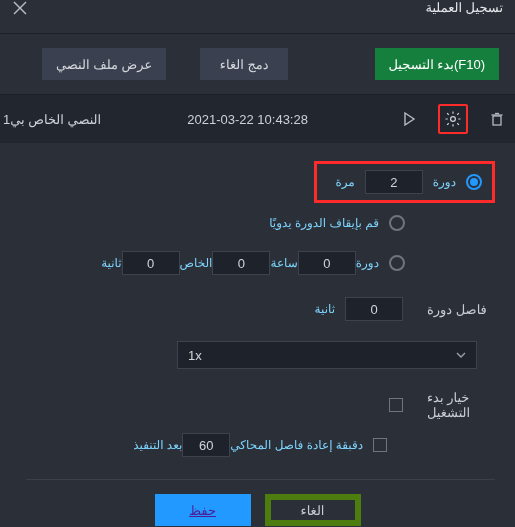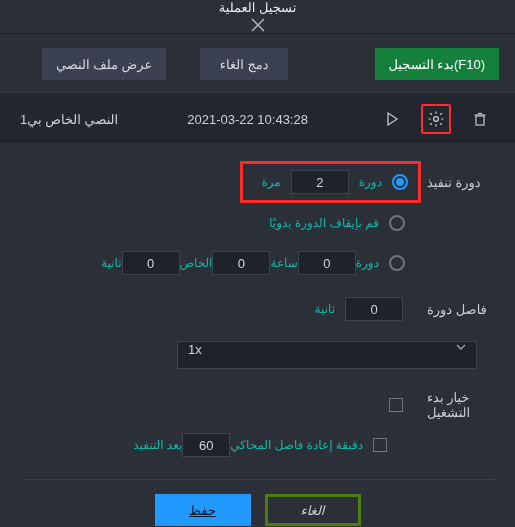--- a/index.html
+++ b/index.html
@@ -8,25 +8,24 @@
     background: #2b2f38;
     font-family: "Segoe UI", Tahoma, sans-serif;
     font-size: 13px;
     color: #c9ccd1;
     direction: rtl;
     overflow: hidden;
   }
   .titlebar {
     height: 34px;
     display: flex;
-    align-items: center;
+    align-items: flex-start;
     justify-content: space-between;
     padding: 0 12px;
     border-bottom: 1px solid #1c2028;
-    flex-direction: column;
   }
   .title { color: #e6e8eb; font-size: 13px; }
   .close-x { width: 16px; height: 16px; cursor: pointer; }
 
   .toolbar {
     display: flex;
     align-items: center;
     padding: 14px 16px;
     gap: 8px;
     border-bottom: 1px solid #1c2028;
@@ -43,21 +42,21 @@
     justify-content: center;
   }
   .btn-primary { background: #15803d; color: #fff; }
   .btn-dark { background: #3a4050; color: #d5d7db; min-width: 88px; margin-left: 26px; }
 
   .scriptbar {
     height: 48px;
     background: #22262f;
     display: flex;
     align-items: center;
-    padding: 0 20px;
+    padding: 0 3px;
     gap: 14px;
     direction: ltr;
   }
   .scriptname { color: #cdd0d5; font-size: 13px; }
   .scriptdate { flex: 1; text-align: center; color: #cdd0d5; font-size: 13px; }
   .iconbtn {
     width: 30px; height: 30px;
     display: flex; align-items: center; justify-content: center;
     cursor: pointer; border: 1px solid transparent; border-radius: 2px;
   }
@@ -108,48 +107,48 @@
   }
   .numbox {
     width: 58px; height: 24px;
     background: #1e222a;
     border: 1px solid #3c424e;
     color: #d2d5da;
     text-align: center;
     font-size: 13px;
     outline: none;
   }
-  .unit { color: #14b8a6; font-size: 12px; }
+  .unit { color: #7dd3fc; font-size: 12px; }
   .hl-box {
     border: 3px solid #ff2a2a;
     padding: 6px 10px 6px 18px;
     display: flex; align-items: center; gap: 10px;
   }
   .select {
     width: 300px; height: 28px;
     background: #1e222a;
     border: 1px solid #3c424e;
     color: #d2d5da;
-    display: flex; 
+    display: flex; align-items: center;
     padding: 0 10px;
     justify-content: space-between;
     cursor: pointer;
     direction: ltr;
   }
   .chev { width: 10px; height: 10px; }
   .divider-line { border: none; border-top: 1px solid #3a3f49; margin-top: 14px; }
 
   .footer {
     display: flex;
     gap: 14px;
     justify-content: center;
     padding: 14px 0 16px 0;
   }
-  .btn-cancel { background: transparent; border: 3px solid #4d7c0f; color: #c9ccd1; min-width: 96px; font-style: italic; }
-  .btn-save { background: #2299ff; color: #0f172a; min-width: 96px; text-decoration: underline; }
+  .btn-cancel { background: transparent; border: 6px solid #4d7c0f; color: #c9ccd1; min-width: 96px; }
+  .btn-save { background: #2299ff; color: #4c1d95; min-width: 96px; text-decoration: underline; }
 </style>
 </head>
 <body>
 
 <div class="titlebar">
   <span class="title">تسجيل العملية</span>
   <div class="close-x">
     <svg viewBox="0 0 16 16">
         <line x1="2" y1="2" x2="14" y2="14" stroke="#b6bac1" stroke-width="1.5"></line>
         <line x1="14" y1="2" x2="2" y2="14" stroke="#b6bac1" stroke-width="1.5"></line>
@@ -183,21 +182,20 @@
         <rect x="4" y="5" width="8" height="9" stroke="#b6bac1" stroke-width="1.3"></rect>
         <line x1="2.5" y1="4" x2="13.5" y2="4" stroke="#b6bac1" stroke-width="1.3"></line>
         <line x1="6" y1="2.5" x2="10" y2="2.5" stroke="#b6bac1" stroke-width="1.3"></line>
       </svg>
   </div>
 </div>
 
 <div class="form">
 
   <div class="row">
-    <div class="row-label">دورة تنفيذ</div>
     <div class="row-content">
       <div class="hl-box">
         <span class="radio sel"></span>
         <span class="unit">دورة</span>
         <input class="numbox" value="2" style="">
         <span class="unit">مرة</span>
       </div>
     </div>
   </div>
 

